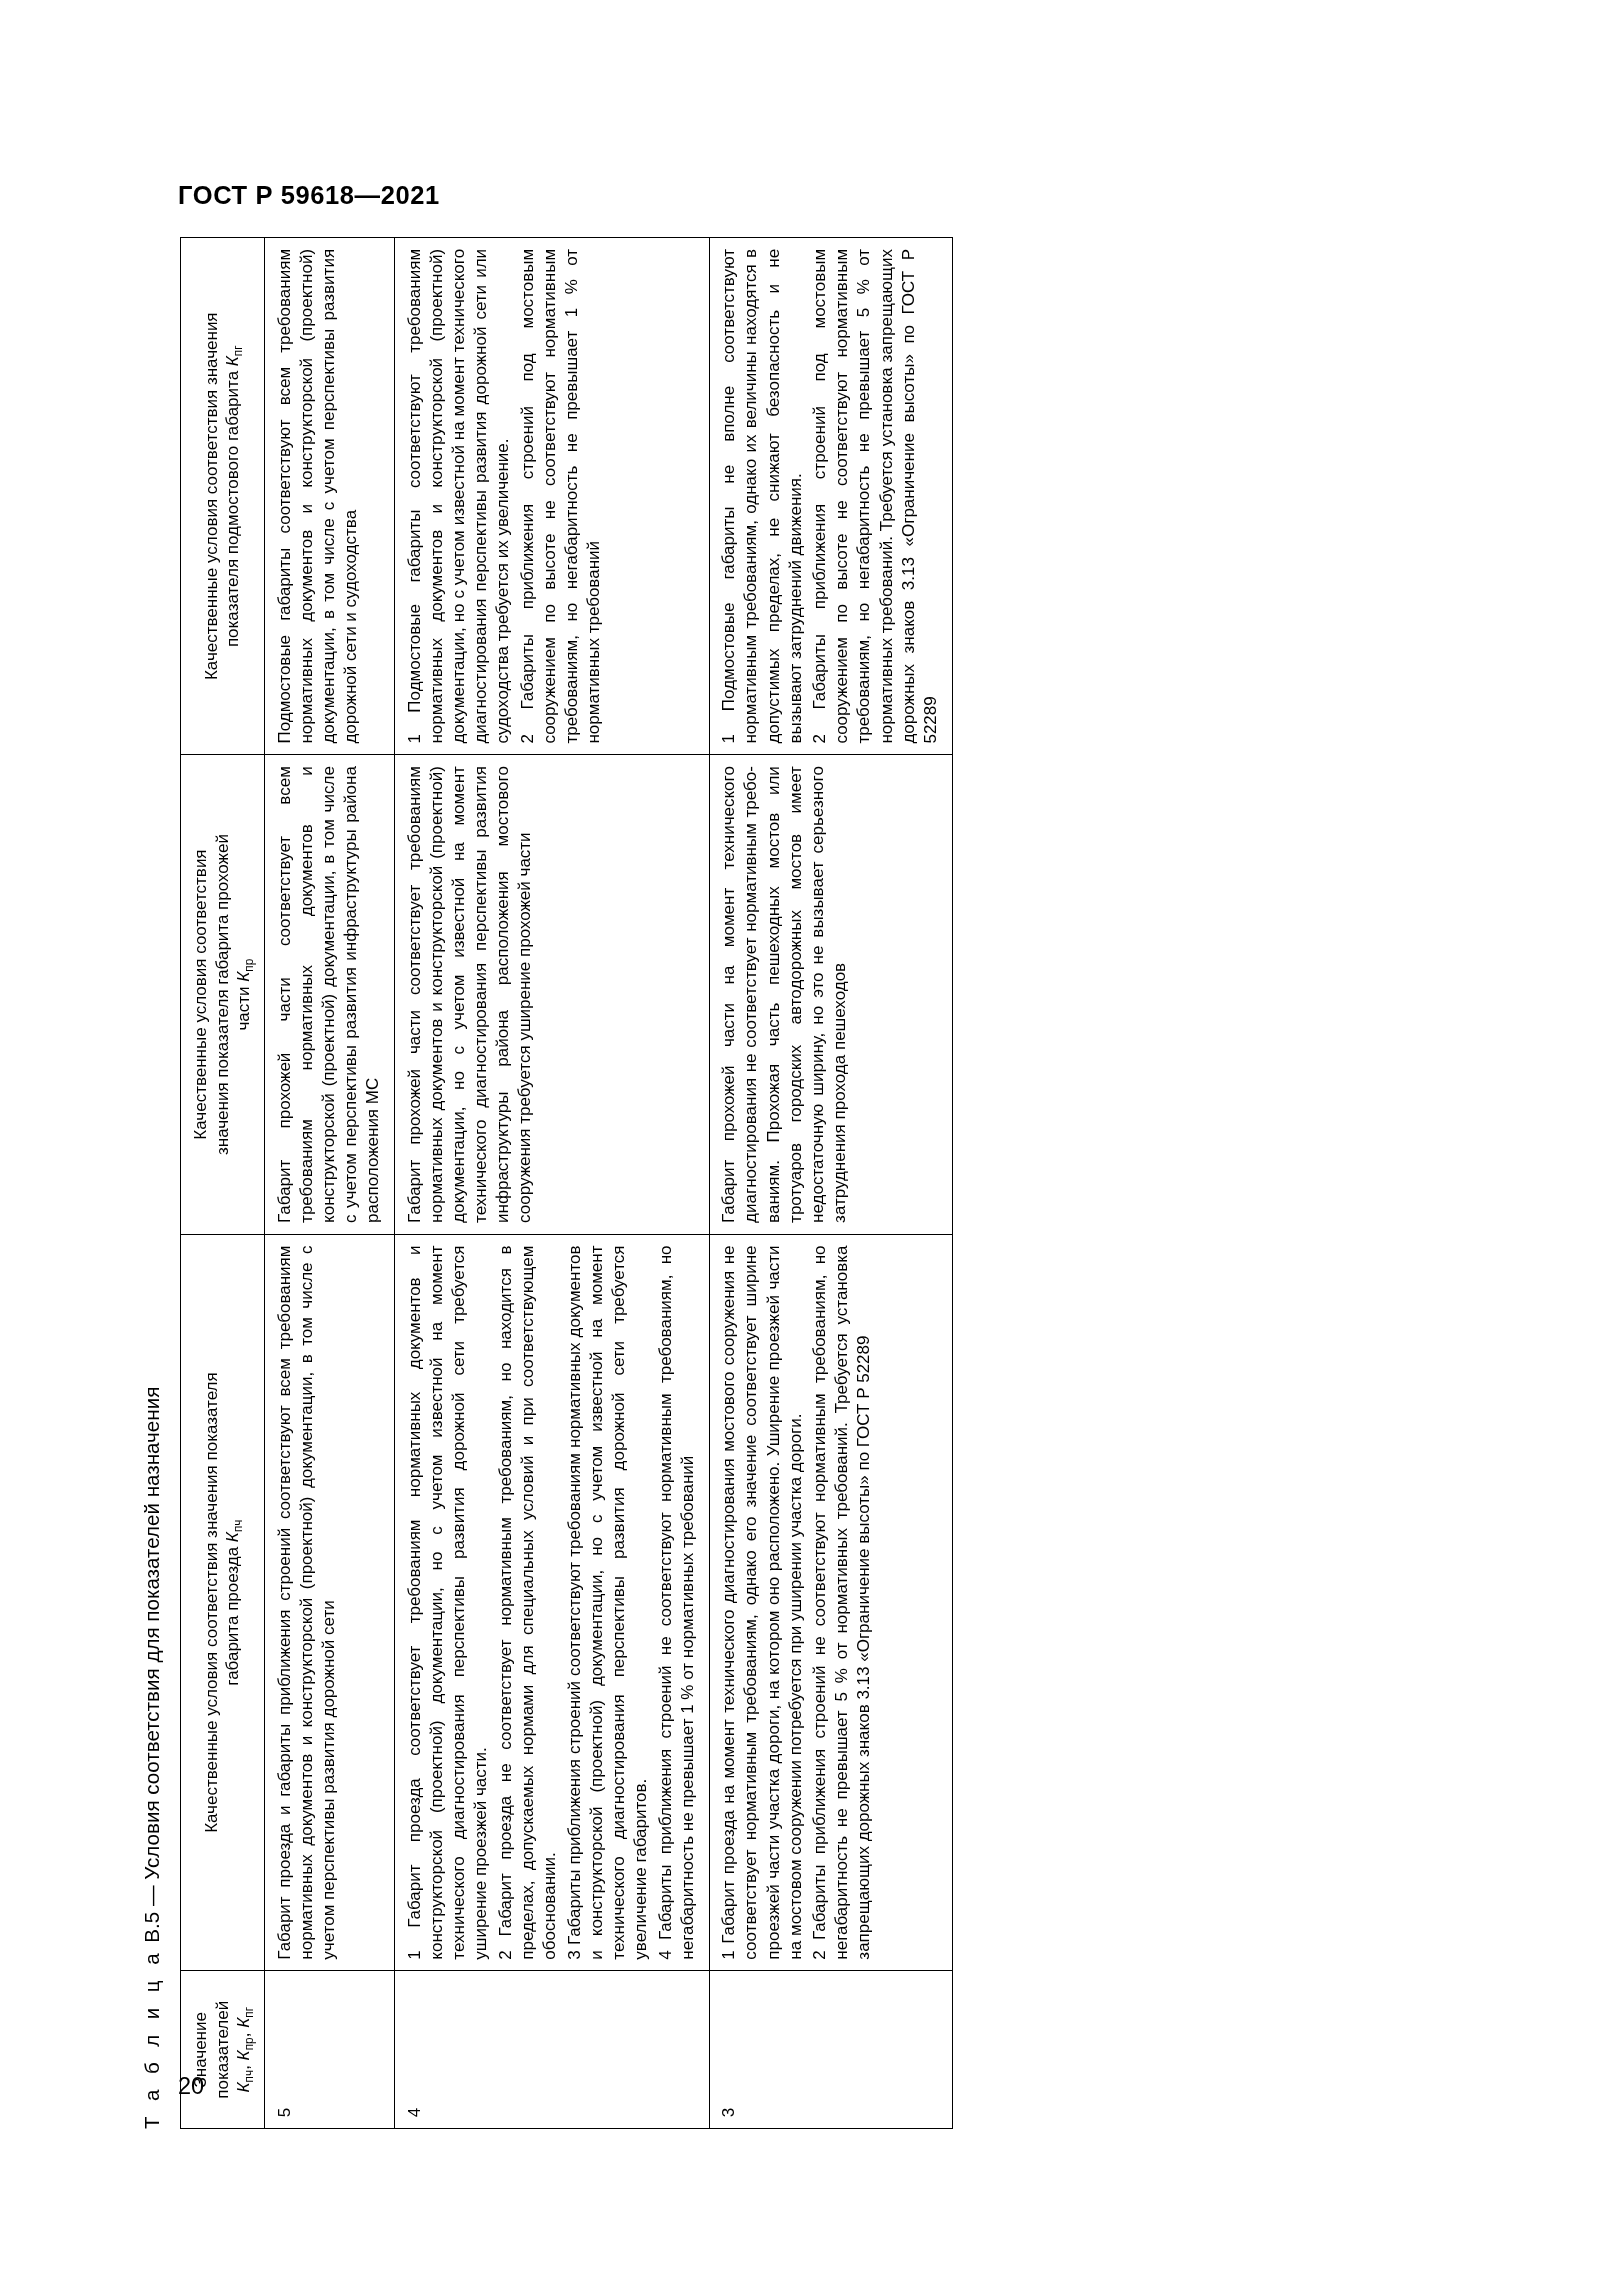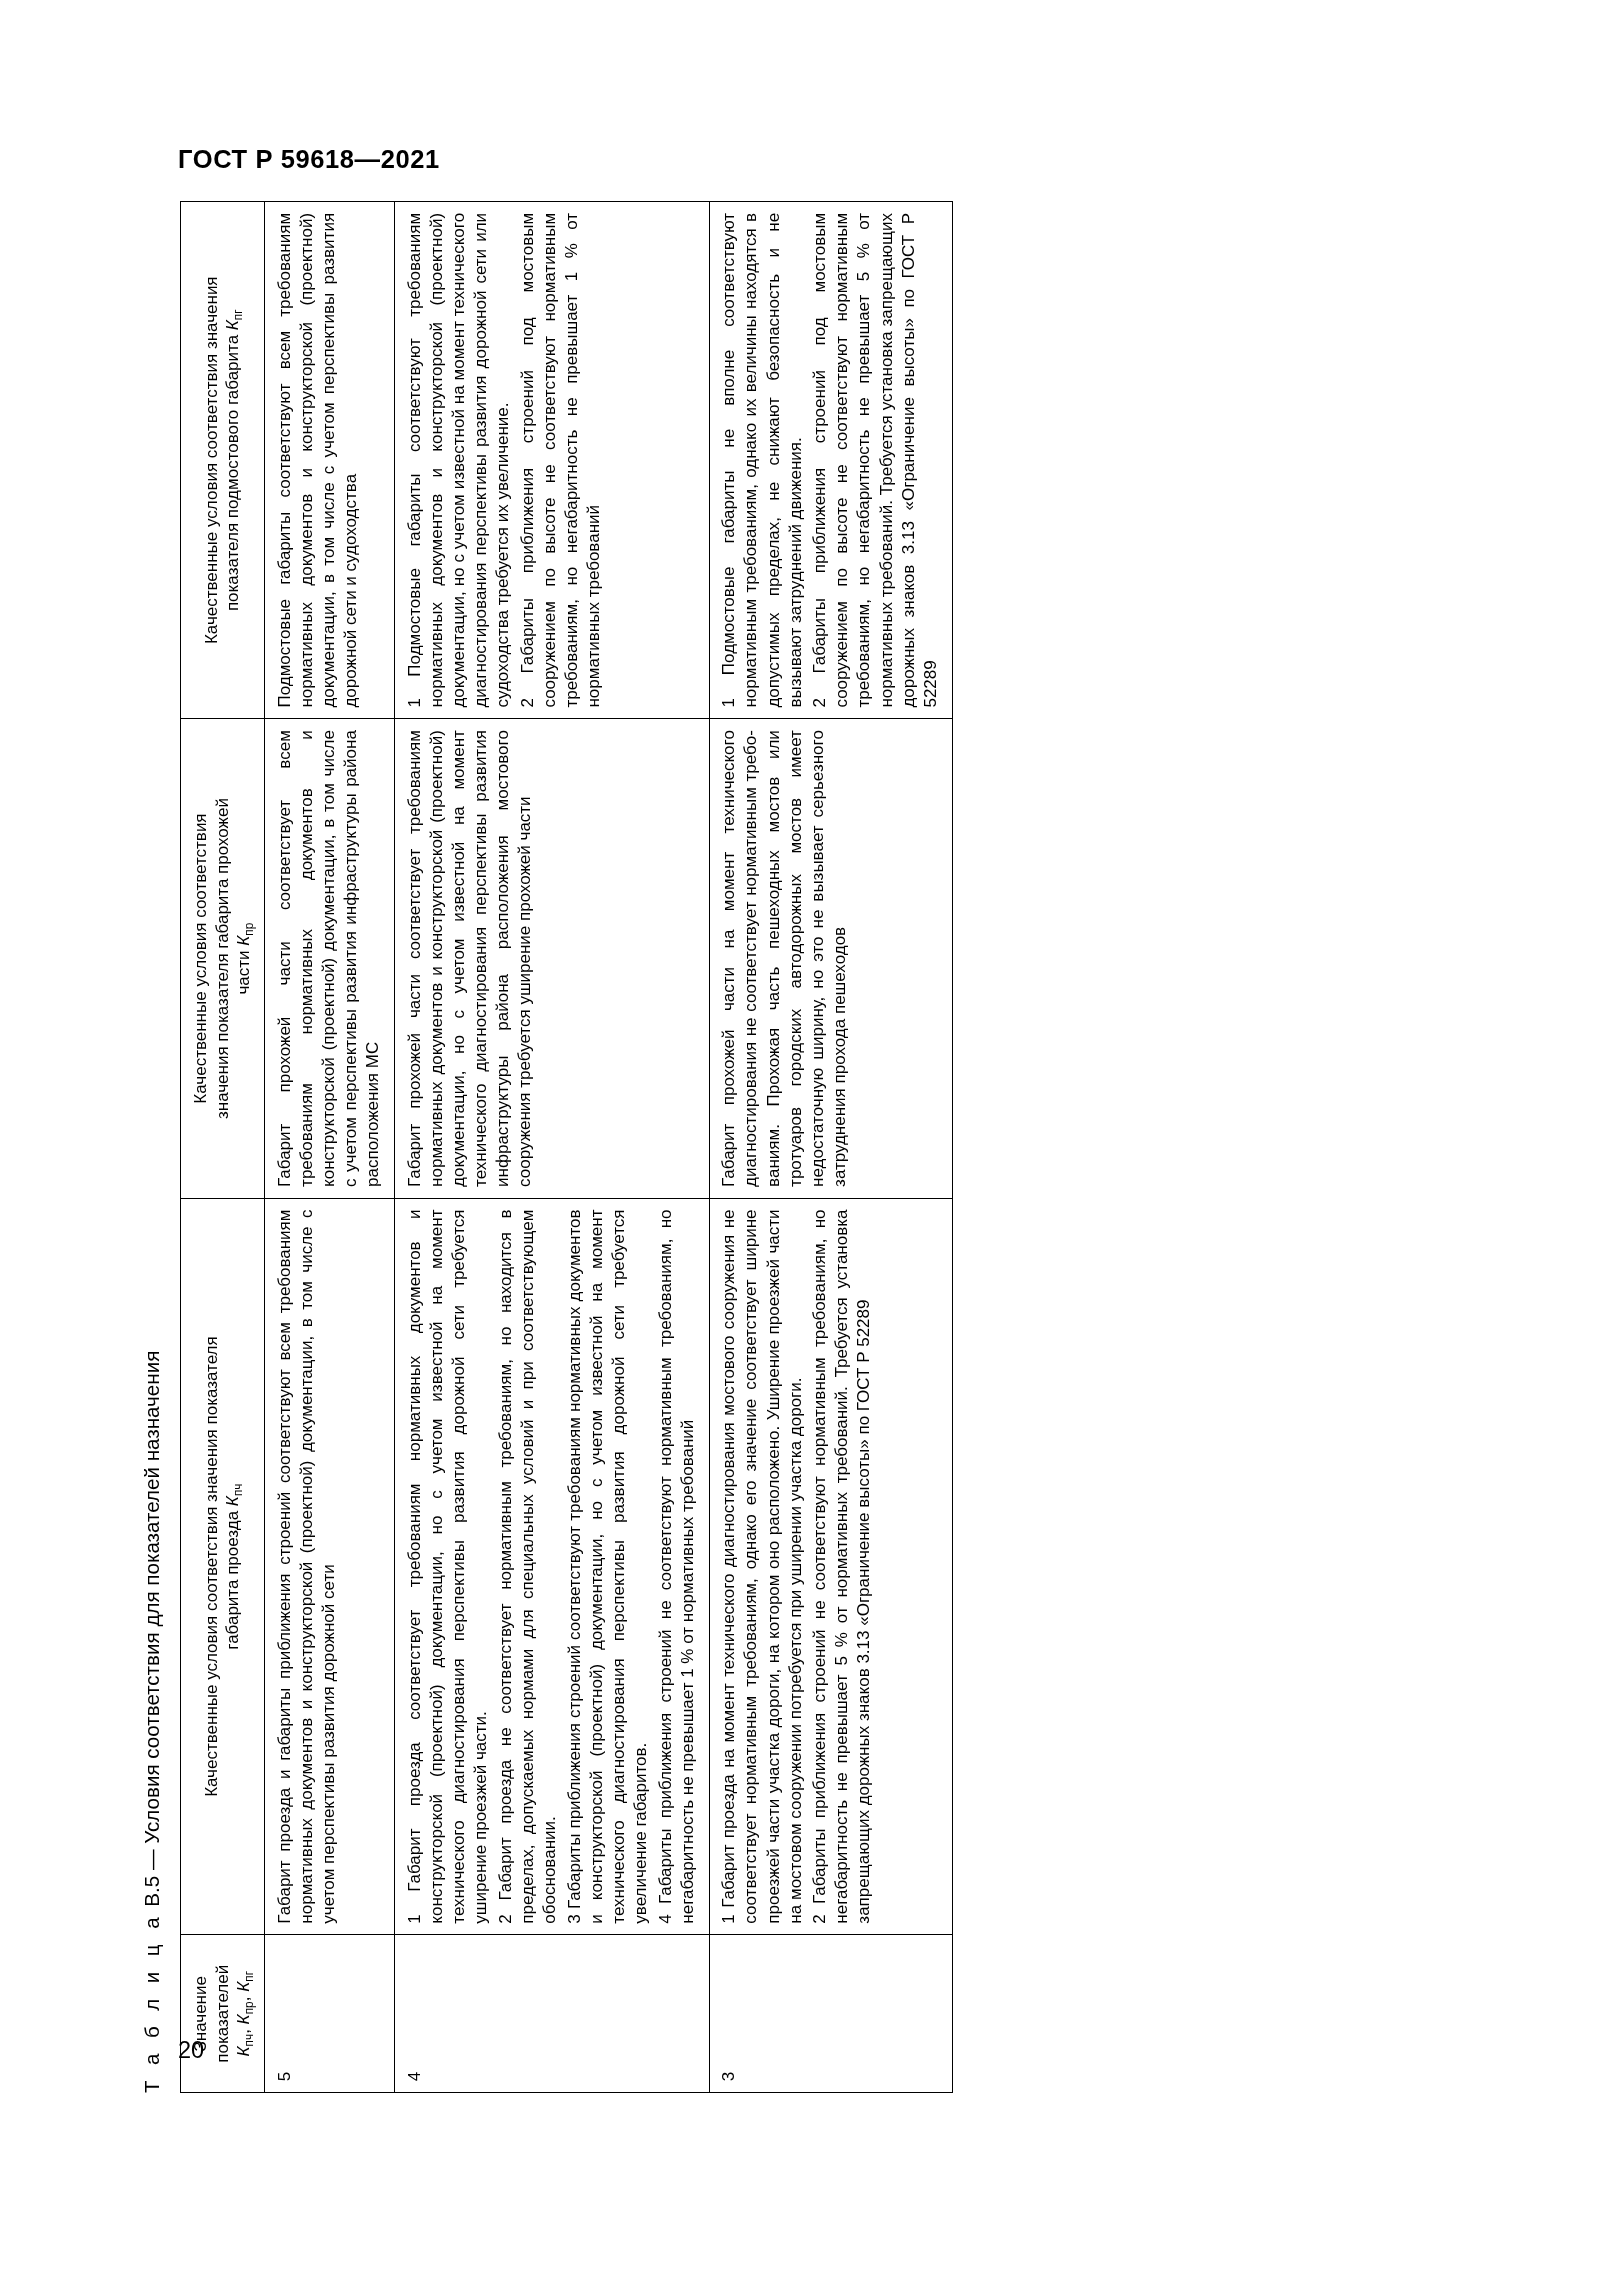--- a/index.html
+++ b/index.html
@@ -1,21 +1,21 @@
 <!DOCTYPE html>
 <html><head>
 <meta charset="utf-8">
 <style>
   html,body{margin:0;padding:0;}
   body{
     width:1621px;height:2293px;background:#ffffff;
     font-family:"Liberation Sans", sans-serif;
     color:#000;position:relative;overflow:hidden;
   }
-  .page{position:absolute;inset:0;}
+  .page{position:absolute;inset:0;margin-top:36px;}
 
   
   .doc-header{
     position:absolute;left:178px;top:145px;
     font-size:25.5px;font-weight:bold;letter-spacing:0.6px;
     white-space:nowrap;
   }
 
   
   .page-number{

